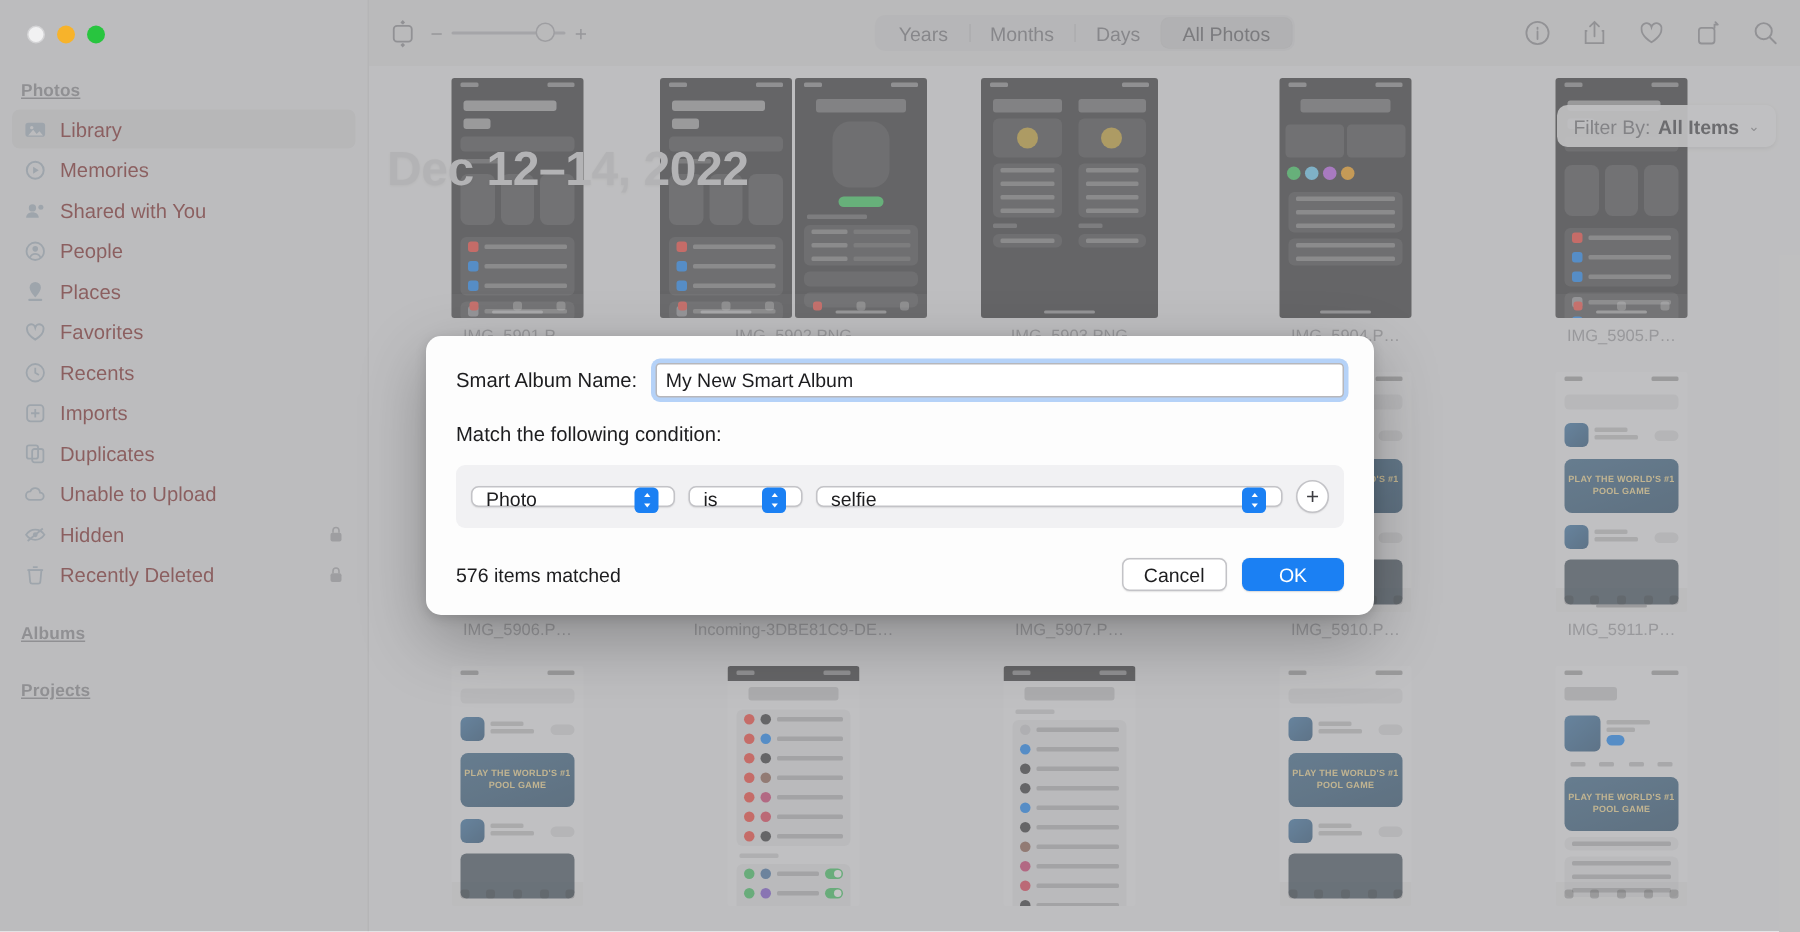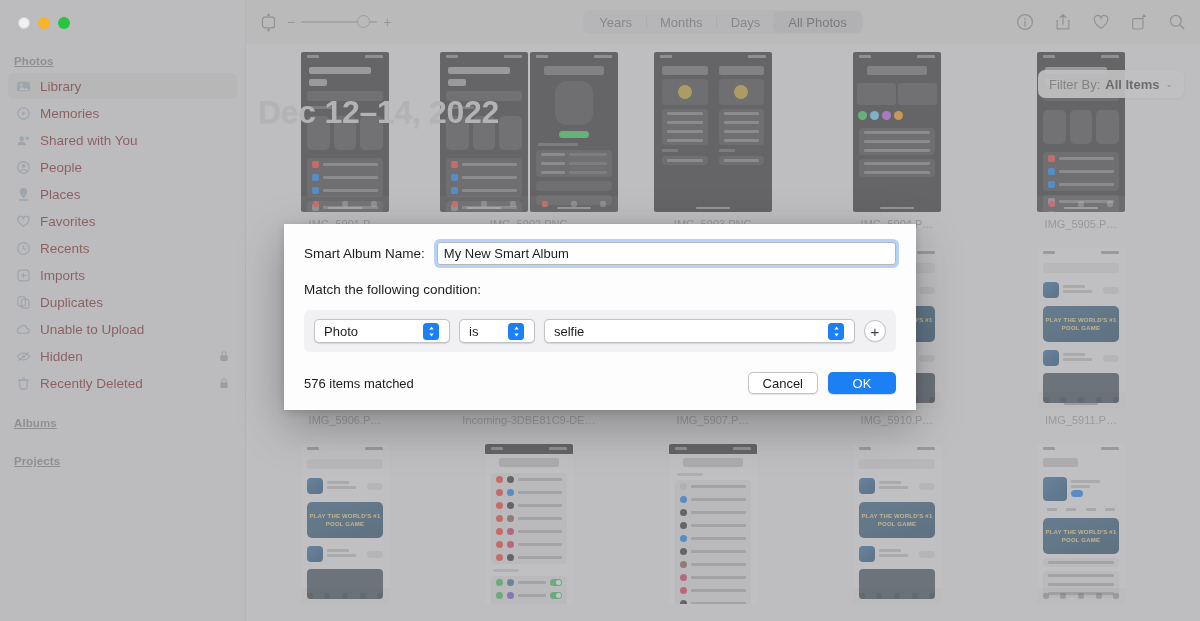--- a/index.html
+++ b/index.html
@@ -228,21 +228,21 @@
     background: rgba(150,150,152,0.55);
     z-index: 20;
   }
 
   
   .dialog {
     position: absolute;
     left: 284px; top: 224px;
     width: 632px;
     background: #fdfdfd;
-    border-radius: 0;
+    border-radius: 10px;
     box-shadow: 0 16px 44px rgba(0,0,0,.28), 0 2px 8px rgba(0,0,0,.14);
     z-index: 30;
     padding: 18px 20px 16px 20px;
   }
   .d-row1 { display: flex; align-items: center; gap: 12px; }
   .d-label { font-size: 13.5px; color: #1d1d1f; white-space: nowrap; }
   .d-input {
     flex: 1;
     height: 23px;
     border: 1px solid #b7b7bb;
@@ -259,26 +259,26 @@
   .cond-bar {
     margin-top: 13px;
     background: #f1f1f3;
     border-radius: 6px;
     height: 42px;
     display: flex; align-items: center;
     padding: 0 10px;
     gap: 9px;
   }
   .popup {
-    height: 24px;
+    height: 14px;
     background: #fff;
     border: 0.5px solid #c3c3c7;
     border-radius: 5px;
     box-shadow: 0 0.5px 1px rgba(0,0,0,.12);
-    display: flex; align-items: center;
+    display: flex; align-items: flex-start;
     padding-left: 9px;
     padding-right: 10px;
     font-size: 13px;
     color: #1d1d1f;
     position: relative;
   }
   .popup .ptext { flex: 1; white-space: nowrap; overflow: hidden; }
   .pop-photo { width: 136px; }
   .pop-is { width: 76px; }
   .pop-val { flex: 1; }

